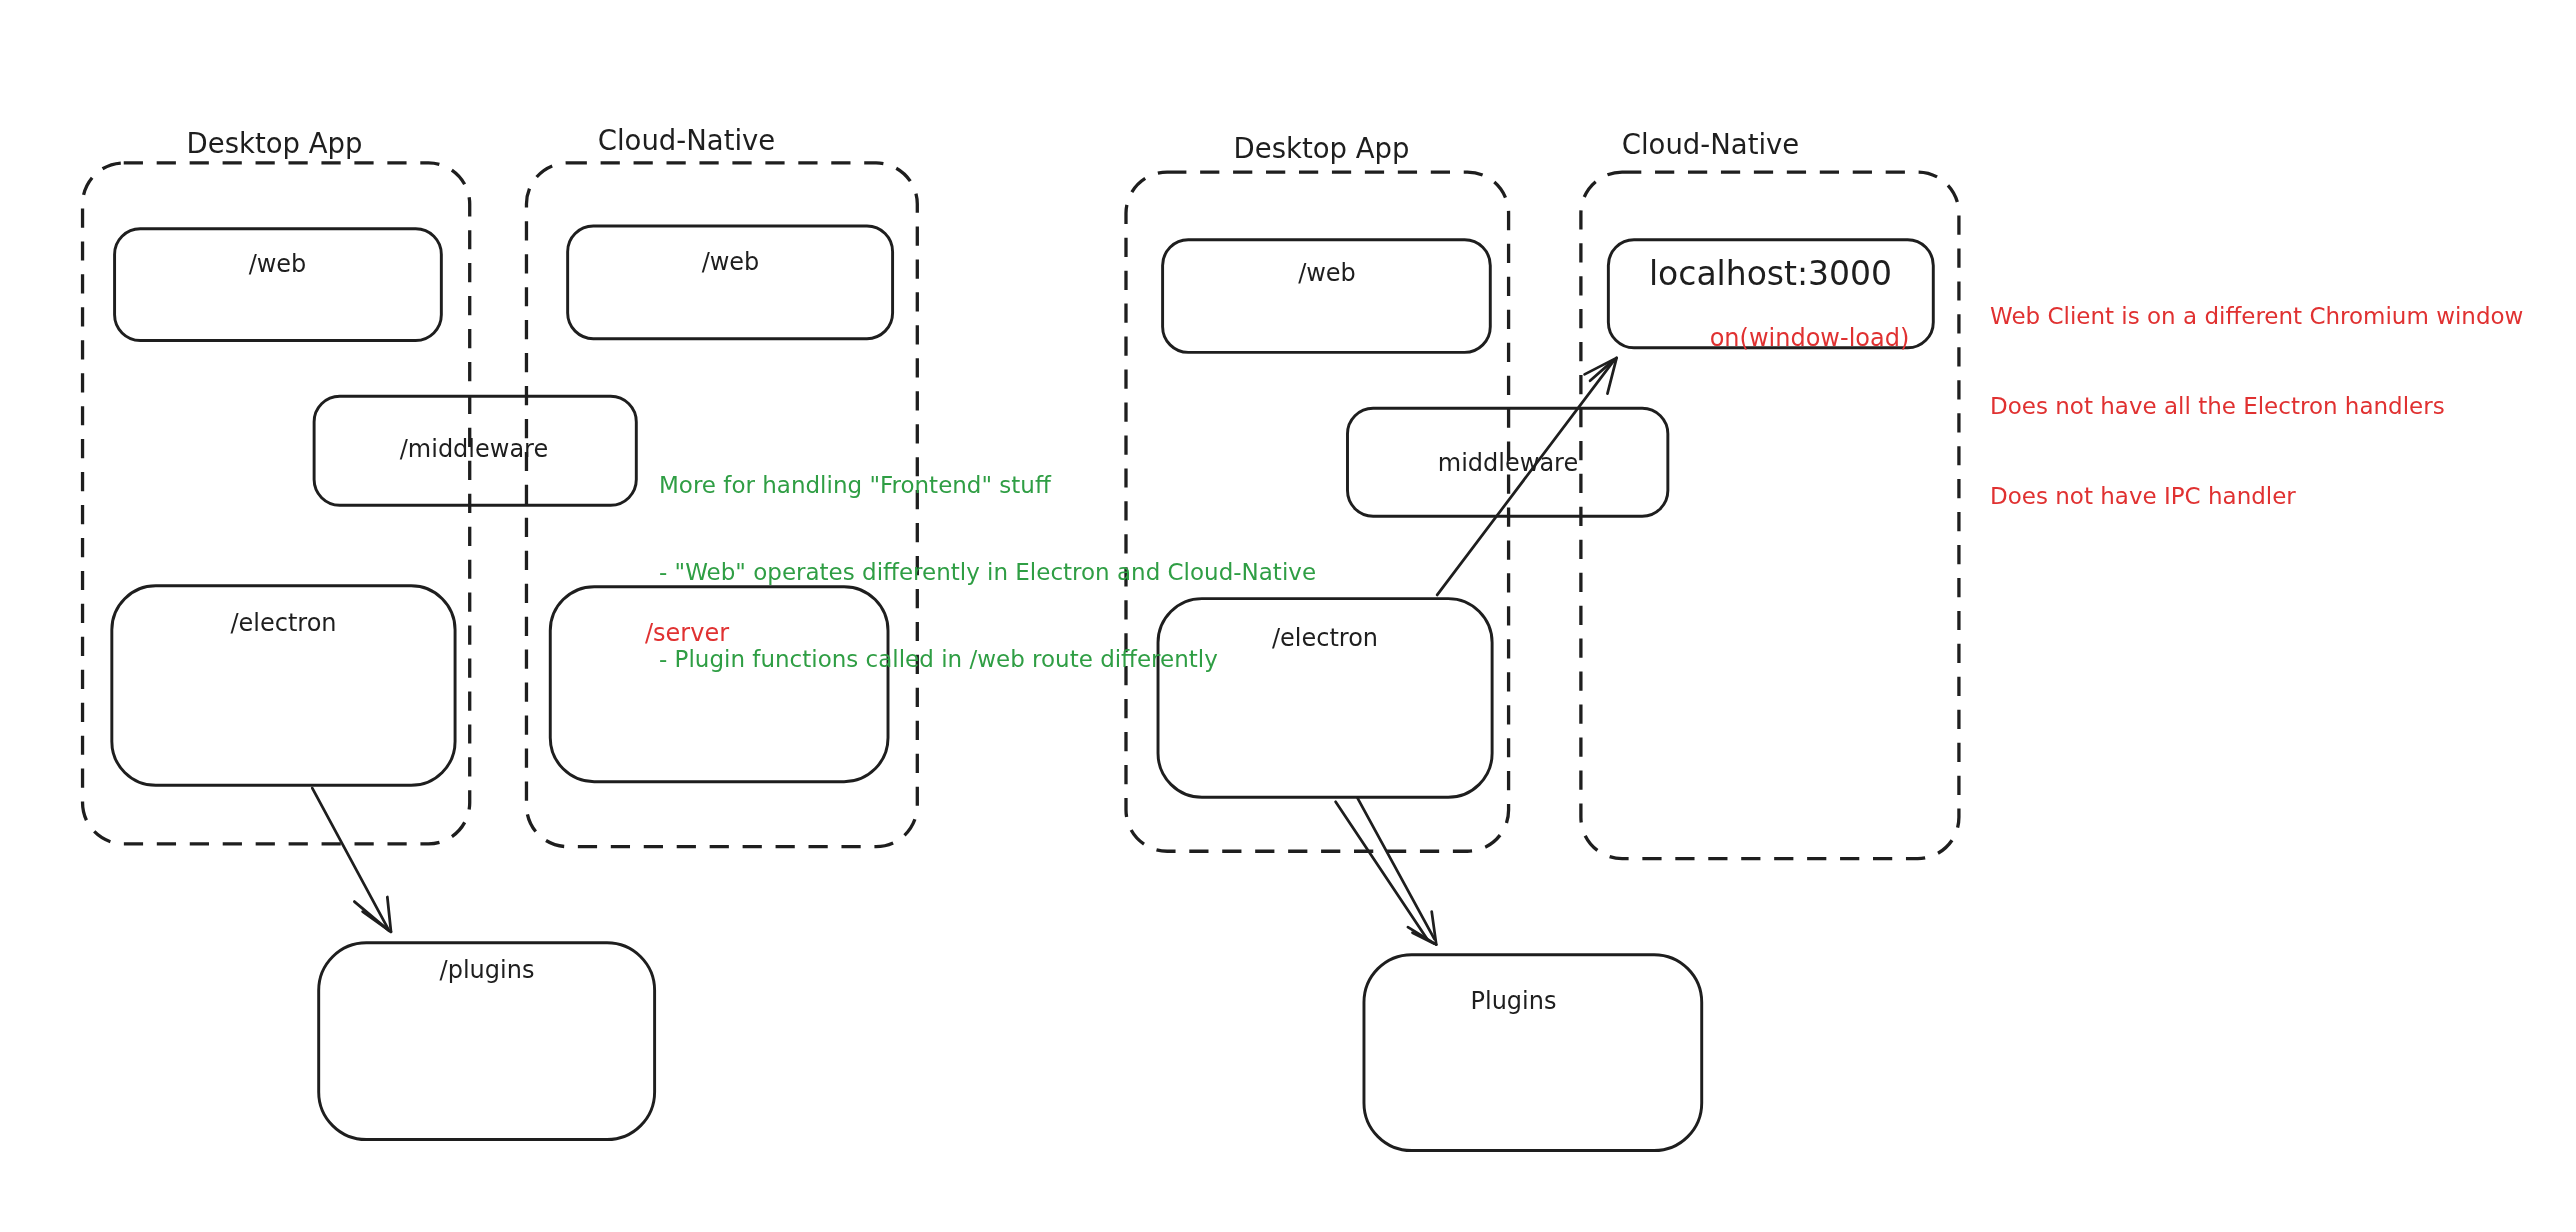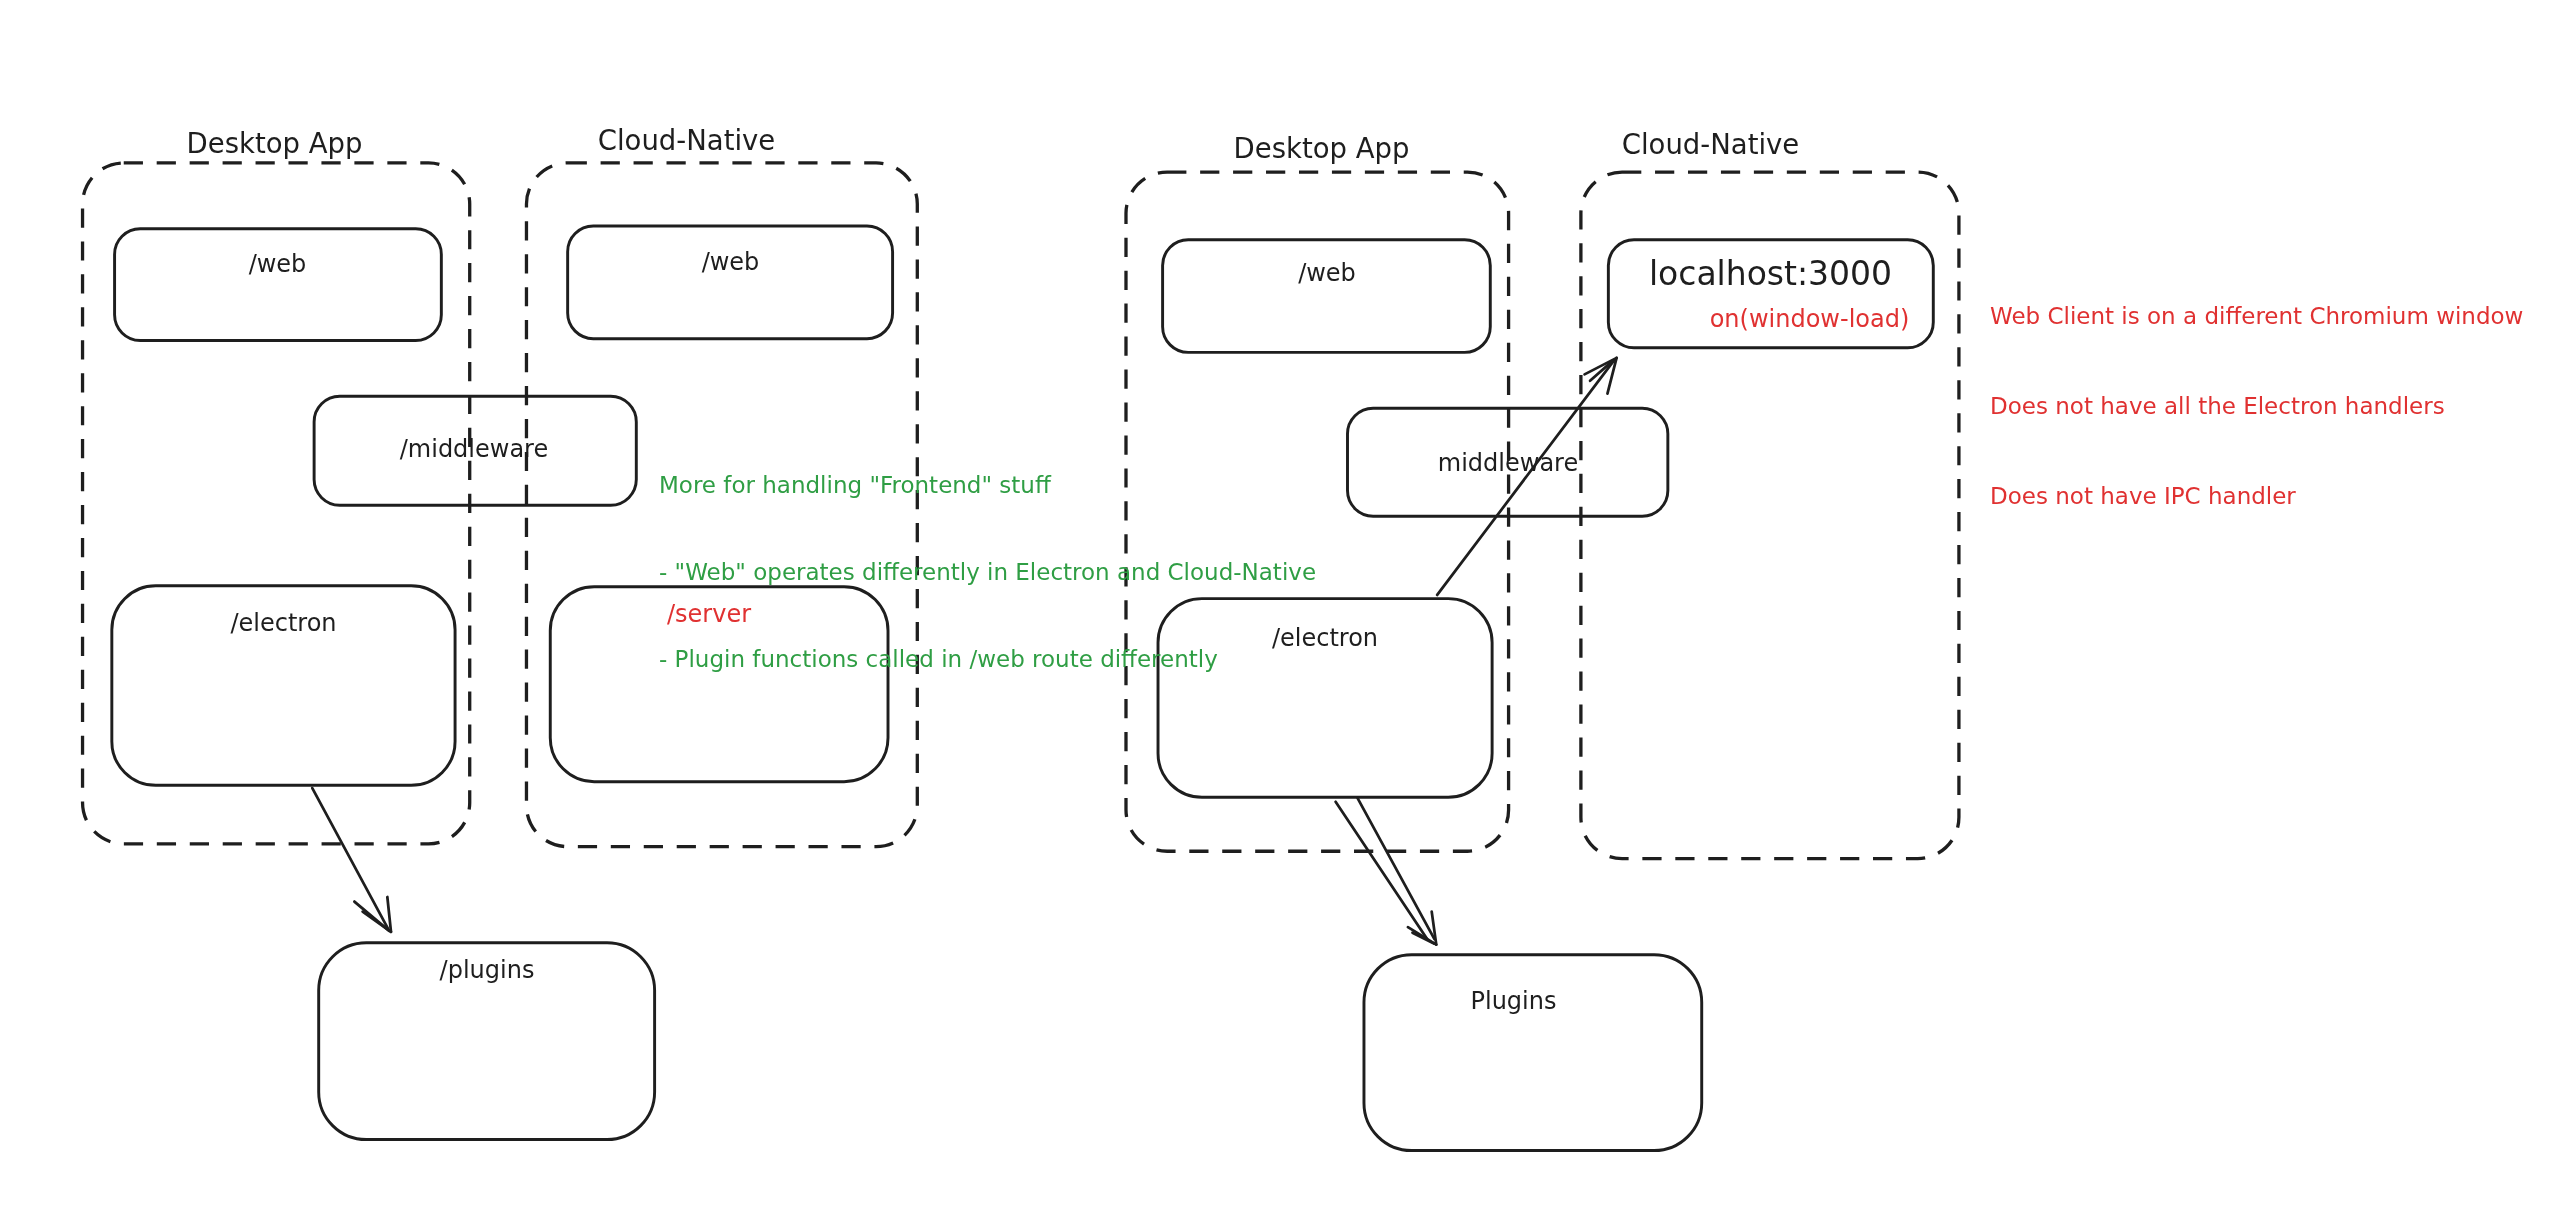--- a/index.html
+++ b/index.html
@@ -23,21 +23,21 @@
   svg#shapes .arrow{fill:none;stroke:var(--stroke);stroke-width:3;stroke-linecap:round;}
   .lbl{
     position:absolute;
     line-height:1.15;
     text-align:center;
     white-space:nowrap;
   }
   .title{font-size:27.5px;}
   .boxlbl{font-size:24px;}
   .lh-main{font-size:33px;}
-  .red-text{color:var(--red);}
+  .red-text{color:var(--red);margin-top:19px;}
   .note{
     position:absolute;
     text-align:left;
     white-space:pre;
   }
   .note-green{color:var(--green);font-size:23px;line-height:29px;}
   .note-red{color:var(--red);font-size:23px;line-height:30px;}
   .shiftright{transform:translateX(39px);}
 </style>
 </head>
@@ -87,21 +87,21 @@
       <path class="arrow" d="M1543,1019 L1567,1031"></path>
     </g>
   </svg>
 
   <div class="lbl title" style="left:137px;top:128px;width:275px">Desktop App</div>
   <div class="lbl title" style="left:549px;top:125px;width:275px">Cloud-Native</div>
   <div class="lbl boxlbl" style="left:114px;top:251px;width:327px">/web</div>
   <div class="lbl boxlbl" style="left:568px;top:249px;width:325px">/web</div>
   <div class="lbl boxlbl" style="left:314px;top:436px;width:320px">/middleware</div>
   <div class="lbl boxlbl" style="left:112px;top:610px;width:343px">/electron</div>
-  <div class="lbl boxlbl red-text" style="left:540px;top:601px;width:338px">/server</div>
+  <div class="lbl boxlbl red-text" style="left:518px;top:601px;width:338px">/server</div>
   <div class="lbl boxlbl" style="left:319px;top:957px;width:336px">/plugins</div>
 
   <div class="lbl title" style="left:1184px;top:133px;width:275px">Desktop App</div>
   <div class="lbl title" style="left:1573px;top:129px;width:275px">Cloud-Native</div>
   <div class="lbl boxlbl" style="left:1163px;top:260px;width:328px">/web</div>
   <div class="lbl lh-main" style="left:1608px;top:255px;width:325px">localhost:3000</div>
   <div class="lbl boxlbl red-text shiftright" style="left:1608px;top:306px;width:325px">on(window-load)</div>
   <div class="lbl boxlbl" style="left:1348px;top:450px;width:320px">middleware</div>
   <div class="lbl boxlbl" style="left:1158px;top:625px;width:334px">/electron</div>
   <div class="lbl boxlbl" style="left:1364px;top:988px;width:299px">Plugins</div>

